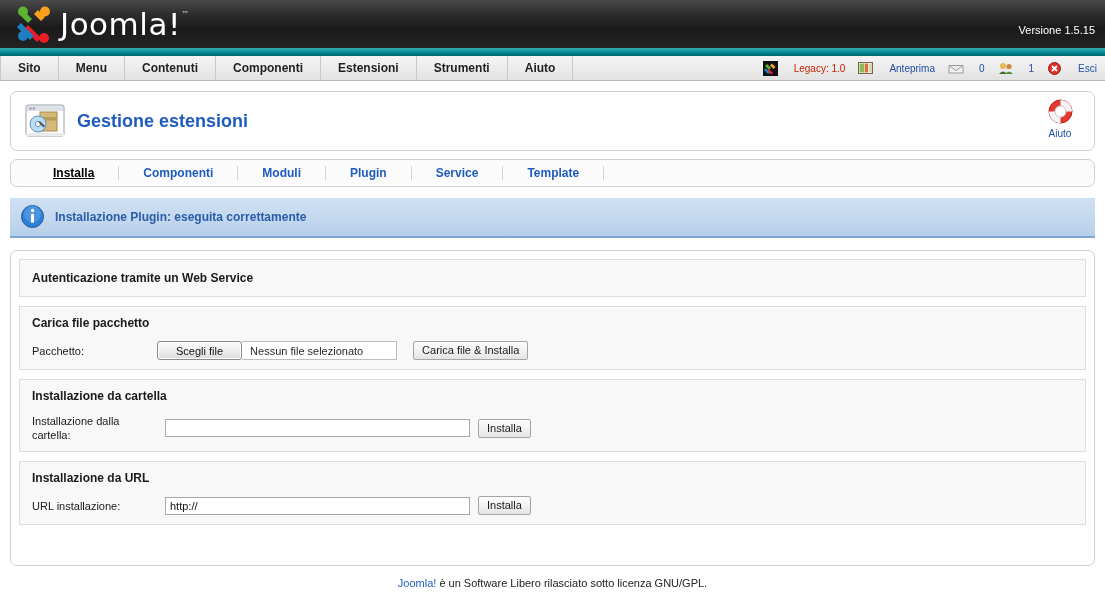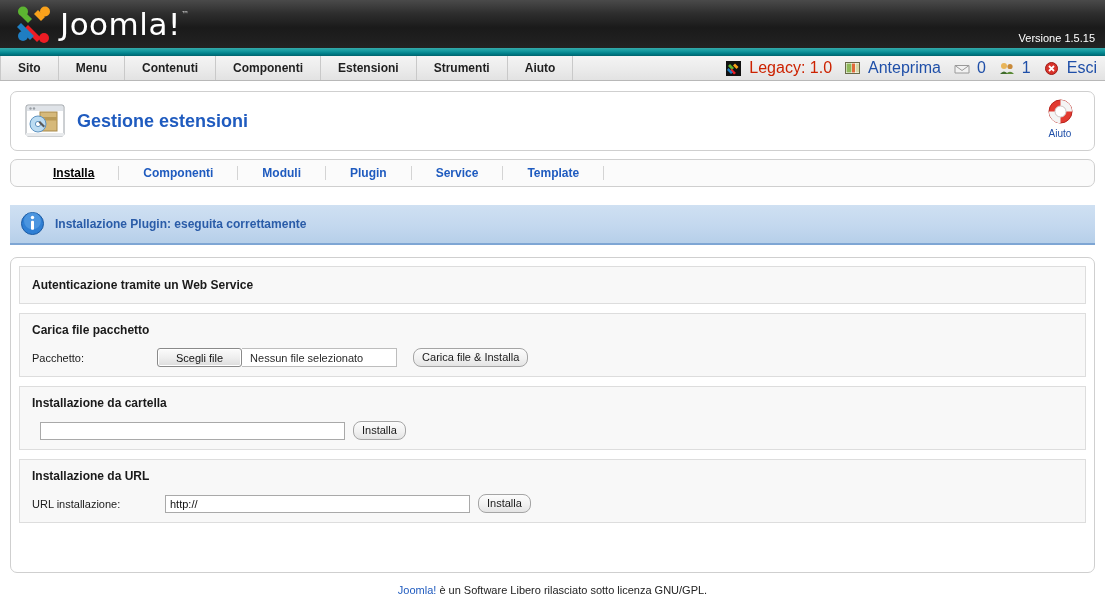--- a/index.html
+++ b/index.html
@@ -51,21 +51,21 @@
   #logo-tm {
     font-size: 8px;
     color: #cccccc;
     position: absolute;
     top: 2px;
     right: -9px;
   }
   #version-label {
     position: absolute;
     right: 10px;
-    bottom: 4px;
+    bottom: 12px;
     color: #ffffff;
     font-size: 11px;
   }
   #teal-bar {
     height: 8px;
     background: linear-gradient(to bottom, #35a9a9 0%, #159ba1 35%, #007f89 70%, #00636d 100%);
   }
 
   
   #menubar {
@@ -90,22 +90,22 @@
   #status-area {
     margin-left: auto;
     display: flex;
     align-items: center;
     padding-right: 8px;
     gap: 13px;
   }
   .status-item {
     display: flex;
     align-items: center;
-    gap: 8px;
-    font-size: 16px;
+    gap: 16px;
+    font-size: 10px;
     cursor: pointer;
   }
   .status-item .slabel { color: #1f4fa8; }
   .status-item.legacy .slabel { color: #cc2200; }
   .sicon { width: 15px; height: 15px; display: block; }
 
   
   #page {
     padding: 10px 10px 0 10px;
     background: #ffffff;
@@ -163,21 +163,21 @@
     color: #1f5bbf;
     padding: 0 24px;
     border-right: 1px solid #d4d4d4;
     line-height: 14px;
     cursor: pointer;
   }
   .tab-link.active { color: #000000; text-decoration: underline; }
 
   
   #message-bar {
-    margin-top: 18px;
+    margin-top: 11px;
     height: 38px;
     background: linear-gradient(to bottom, #cfe0f2 0%, #c2d7ee 60%, #b6cfe9 100%);
     border-bottom: 2px solid #7ea6d4;
     display: flex;
     align-items: center;
     padding-left: 10px;
     gap: 10px;
   }
   #message-text {
     font-size: 12px;
@@ -243,21 +243,21 @@
     background: #ffffff;
     font-size: 11px;
     color: #2a2a2a;
     display: flex;
     align-items: center;
     padding: 0 8px;
     width: 138px;
   }
   .btn {
     border: 1px solid #a5a5a5;
-    border-radius: 8px;
+    border-radius: 2px;
     background: linear-gradient(to bottom, #fcfcfc 0%, #f1f1f1 55%, #e4e4e4 100%);
     font-size: 11px;
     color: #1a1a1a;
     padding: 2px 8px;
     cursor: pointer;
     height: 19px;
     box-sizing: border-box;
     line-height: 13px;
   }
   .btn.upload { margin-left: 16px; }
@@ -448,20 +448,21 @@
           <span class="file-btn">Scegli file</span>
           <span class="file-name-box">Nessun file selezionato</span>
         </span>
         <button class="btn upload">Carica file &amp; Installa</button>
       </div>
     </div>
 
     <div class="fieldset">
       <div class="fs-legend">Installazione da cartella</div>
       <div class="fs-row">
+        <span class="fs-label">Installazione dalla cartella:</span>
         <input class="text-input" type="text" value="" style="">
         <button class="btn inline">Installa</button>
       </div>
     </div>
 
     <div class="fieldset" style="margin-bottom:0;">
       <div class="fs-legend">Installazione da URL</div>
       <div class="fs-row">
         <span class="fs-label">URL installazione:</span>
         <input class="text-input" type="text" value="http://" style="">

